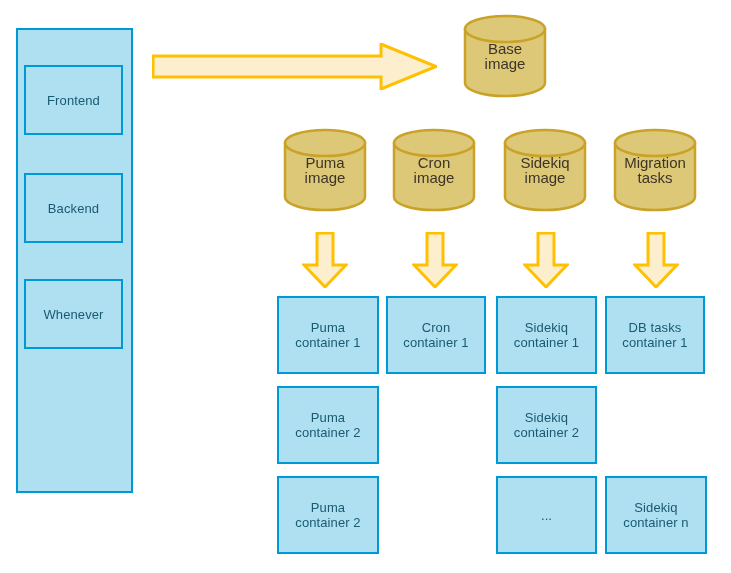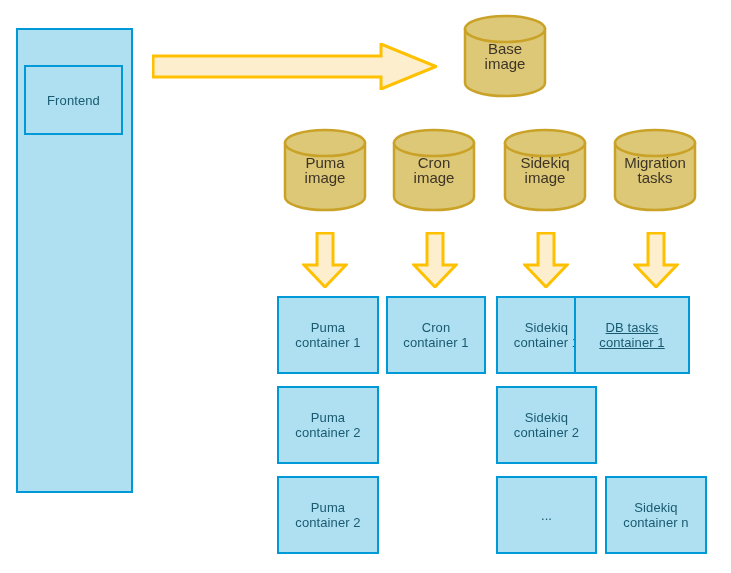--- a/index.html
+++ b/index.html
@@ -90,20 +90,26 @@
 </head>
 <body>
 
 <div id="canvas">
 
   <div class="blue-box" id="app-stack-outer"></div>
 
   <div class="blue-box stack-item" style="top:65px;">
     <span class="lbl">Frontend</span>
   </div>
+  <div class="blue-box stack-item" style="top:173px;">
+    <span class="lbl">Backend</span>
+  </div>
+  <div class="blue-box stack-item" style="top:279px;">
+    <span class="lbl">Whenever</span>
+  </div>
 
   <div class="arrow-right">
     <svg viewBox="0 0 285 47" preserveAspectRatio="none">
       <polygon points="1,13 229,13 229,1 284,23.5 229,46 229,34 1,34" fill="#fdeece" stroke="#ffc000" stroke-width="3" stroke-linejoin="miter"></polygon>
     </svg>
   </div>
 
   <div class="cyl" style="left:463px; top:14px;">
     <svg viewBox="0 0 84 84">
       <path d="M2,15 L2,69 A40,13 0 0 0 82,69 L82,15 Z" fill="#ddc877" stroke="#c9a227" stroke-width="2.5"></path>
@@ -175,21 +181,21 @@
 container 1</span>
   </div>
   <div class="blue-box" style="left:386px; top:296px; width:100px; height:78px;">
     <span class="lbl">Cron
 container 1</span>
   </div>
   <div class="blue-box" style="left:496px; top:296px; width:101px; height:78px;">
     <span class="lbl">Sidekiq
 container 1</span>
   </div>
-  <div class="blue-box" style="left:574px; top:296px; width:116px; height:78px;text-decoration:underline;">
+  <div class="blue-box" style="left:605px; top:296px; width:100px; height:78px;">
     <span class="lbl">DB tasks
 container 1</span>
   </div>
 
   <div class="blue-box" style="left:277px; top:386px; width:102px; height:78px;">
     <span class="lbl">Puma
 container 2</span>
   </div>
   <div class="blue-box" style="left:496px; top:386px; width:101px; height:78px;">
     <span class="lbl">Sidekiq

